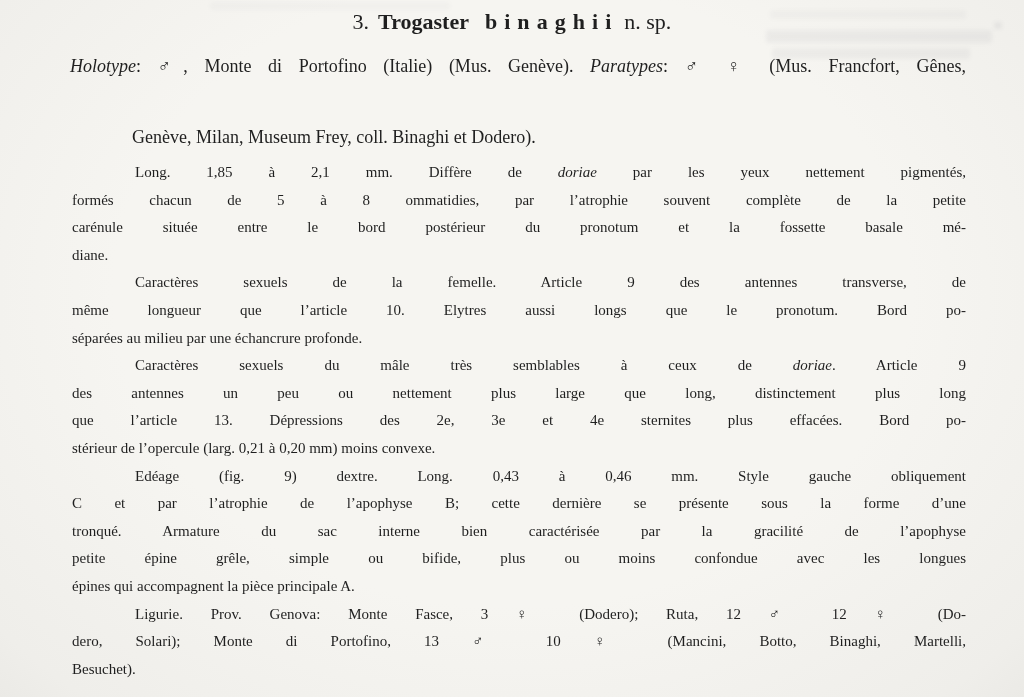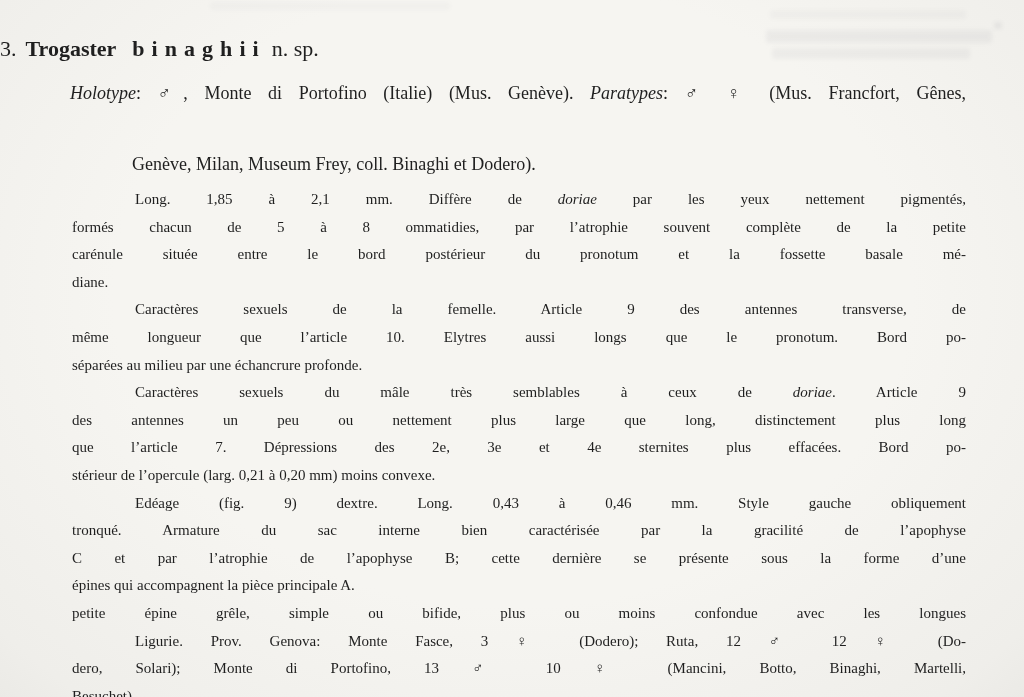--- a/index.html
+++ b/index.html
@@ -13,22 +13,22 @@
     height: 697px;
     overflow: hidden;
     background: radial-gradient(ellipse at 50% 42%, var(--paper, #f6f5f1) 55%, #efeeea 92%, #ebeae6 100%);
     color: var(--ink, #1f1f1f);
     font-family: "Liberation Serif", "DejaVu Serif", serif;
     -webkit-font-smoothing: antialiased;
   }
 
   
   .title {
-    padding-top: 36px;
-    text-align: left;
+    padding-top: 9px;
+    text-align: center;
     font-size: 22px;
     line-height: 26px;
     white-space: nowrap;
   }
   .title .num { margin-right: 9px; }
   .title .genus { font-weight: bold; margin-right: 16px; }
   .title .species { font-weight: bold; letter-spacing: 0.32em; margin-right: 6px; }
   .title .suffix { }
 
   
@@ -101,29 +101,29 @@
         <div class="line"><span>diane.</span></div>
       </div>
       <div>
         <div class="line just indent"><span>Caractères sexuels de la femelle. Article 9 des antennes transverse, de</span></div>
         <div class="line just"><span>même longueur que l’article 10. Elytres aussi longs que le pronotum. Bord po-</span></div>
         <div class="line"><span>séparées au milieu par une échancrure profonde.</span></div>
       </div>
       <div>
         <div class="line just indent"><span>Caractères sexuels du mâle très semblables à ceux de </span><span class="it">doriae</span><span>. Article 9</span></div>
         <div class="line just"><span>des antennes un peu ou nettement plus large que long, distinctement plus long</span></div>
-        <div class="line just"><span>que l’article 7. Dépressions des 2e, 3e et 4e sternites plus effacées. Bord po-</span></div>
+        <div class="line just"><span>que l’article 13. Dépressions des 2e, 3e et 4e sternites plus effacées. Bord po-</span></div>
         <div class="line"><span>stérieur de l’opercule (larg. 0,21 à 0,20 mm) moins convexe.</span></div>
       </div>
       <div>
         <div class="line just indent"><span>Edéage (fig. 9) dextre. Long. 0,43 à 0,46 mm. Style gauche obliquement</span></div>
+        <div class="line just"><span>C et par l’atrophie de l’apophyse B; cette dernière se présente sous la forme d’une</span></div>
         <div class="line just"><span>tronqué. Armature du sac interne bien caractérisée par la gracilité de l’apophyse</span></div>
-        <div class="line just"><span>C et par l’atrophie de l’apophyse B; cette dernière se présente sous la forme d’une</span></div>
+        <div class="line just"><span>petite épine grêle, simple ou bifide, plus ou moins confondue avec les longues</span></div>
         <div class="line"><span>épines qui accompagnent la pièce principale A.</span></div>
-        <div class="line just"><span>petite épine grêle, simple ou bifide, plus ou moins confondue avec les longues</span></div>
       </div>
       <div>
         <div class="line just indent"><span>Ligurie. Prov. Genova: Monte Fasce, 3 ♀ (Dodero); Ruta, 12 ♂ 12 ♀ (Do-</span></div>
         <div class="line just"><span>dero, Solari); Monte di Portofino, 13 ♂ 10 ♀ (Mancini, Botto, Binaghi, Martelli,</span></div>
         <div class="line"><span>Besuchet).</span></div>
       </div>
     </div>
 
 </div>
 

